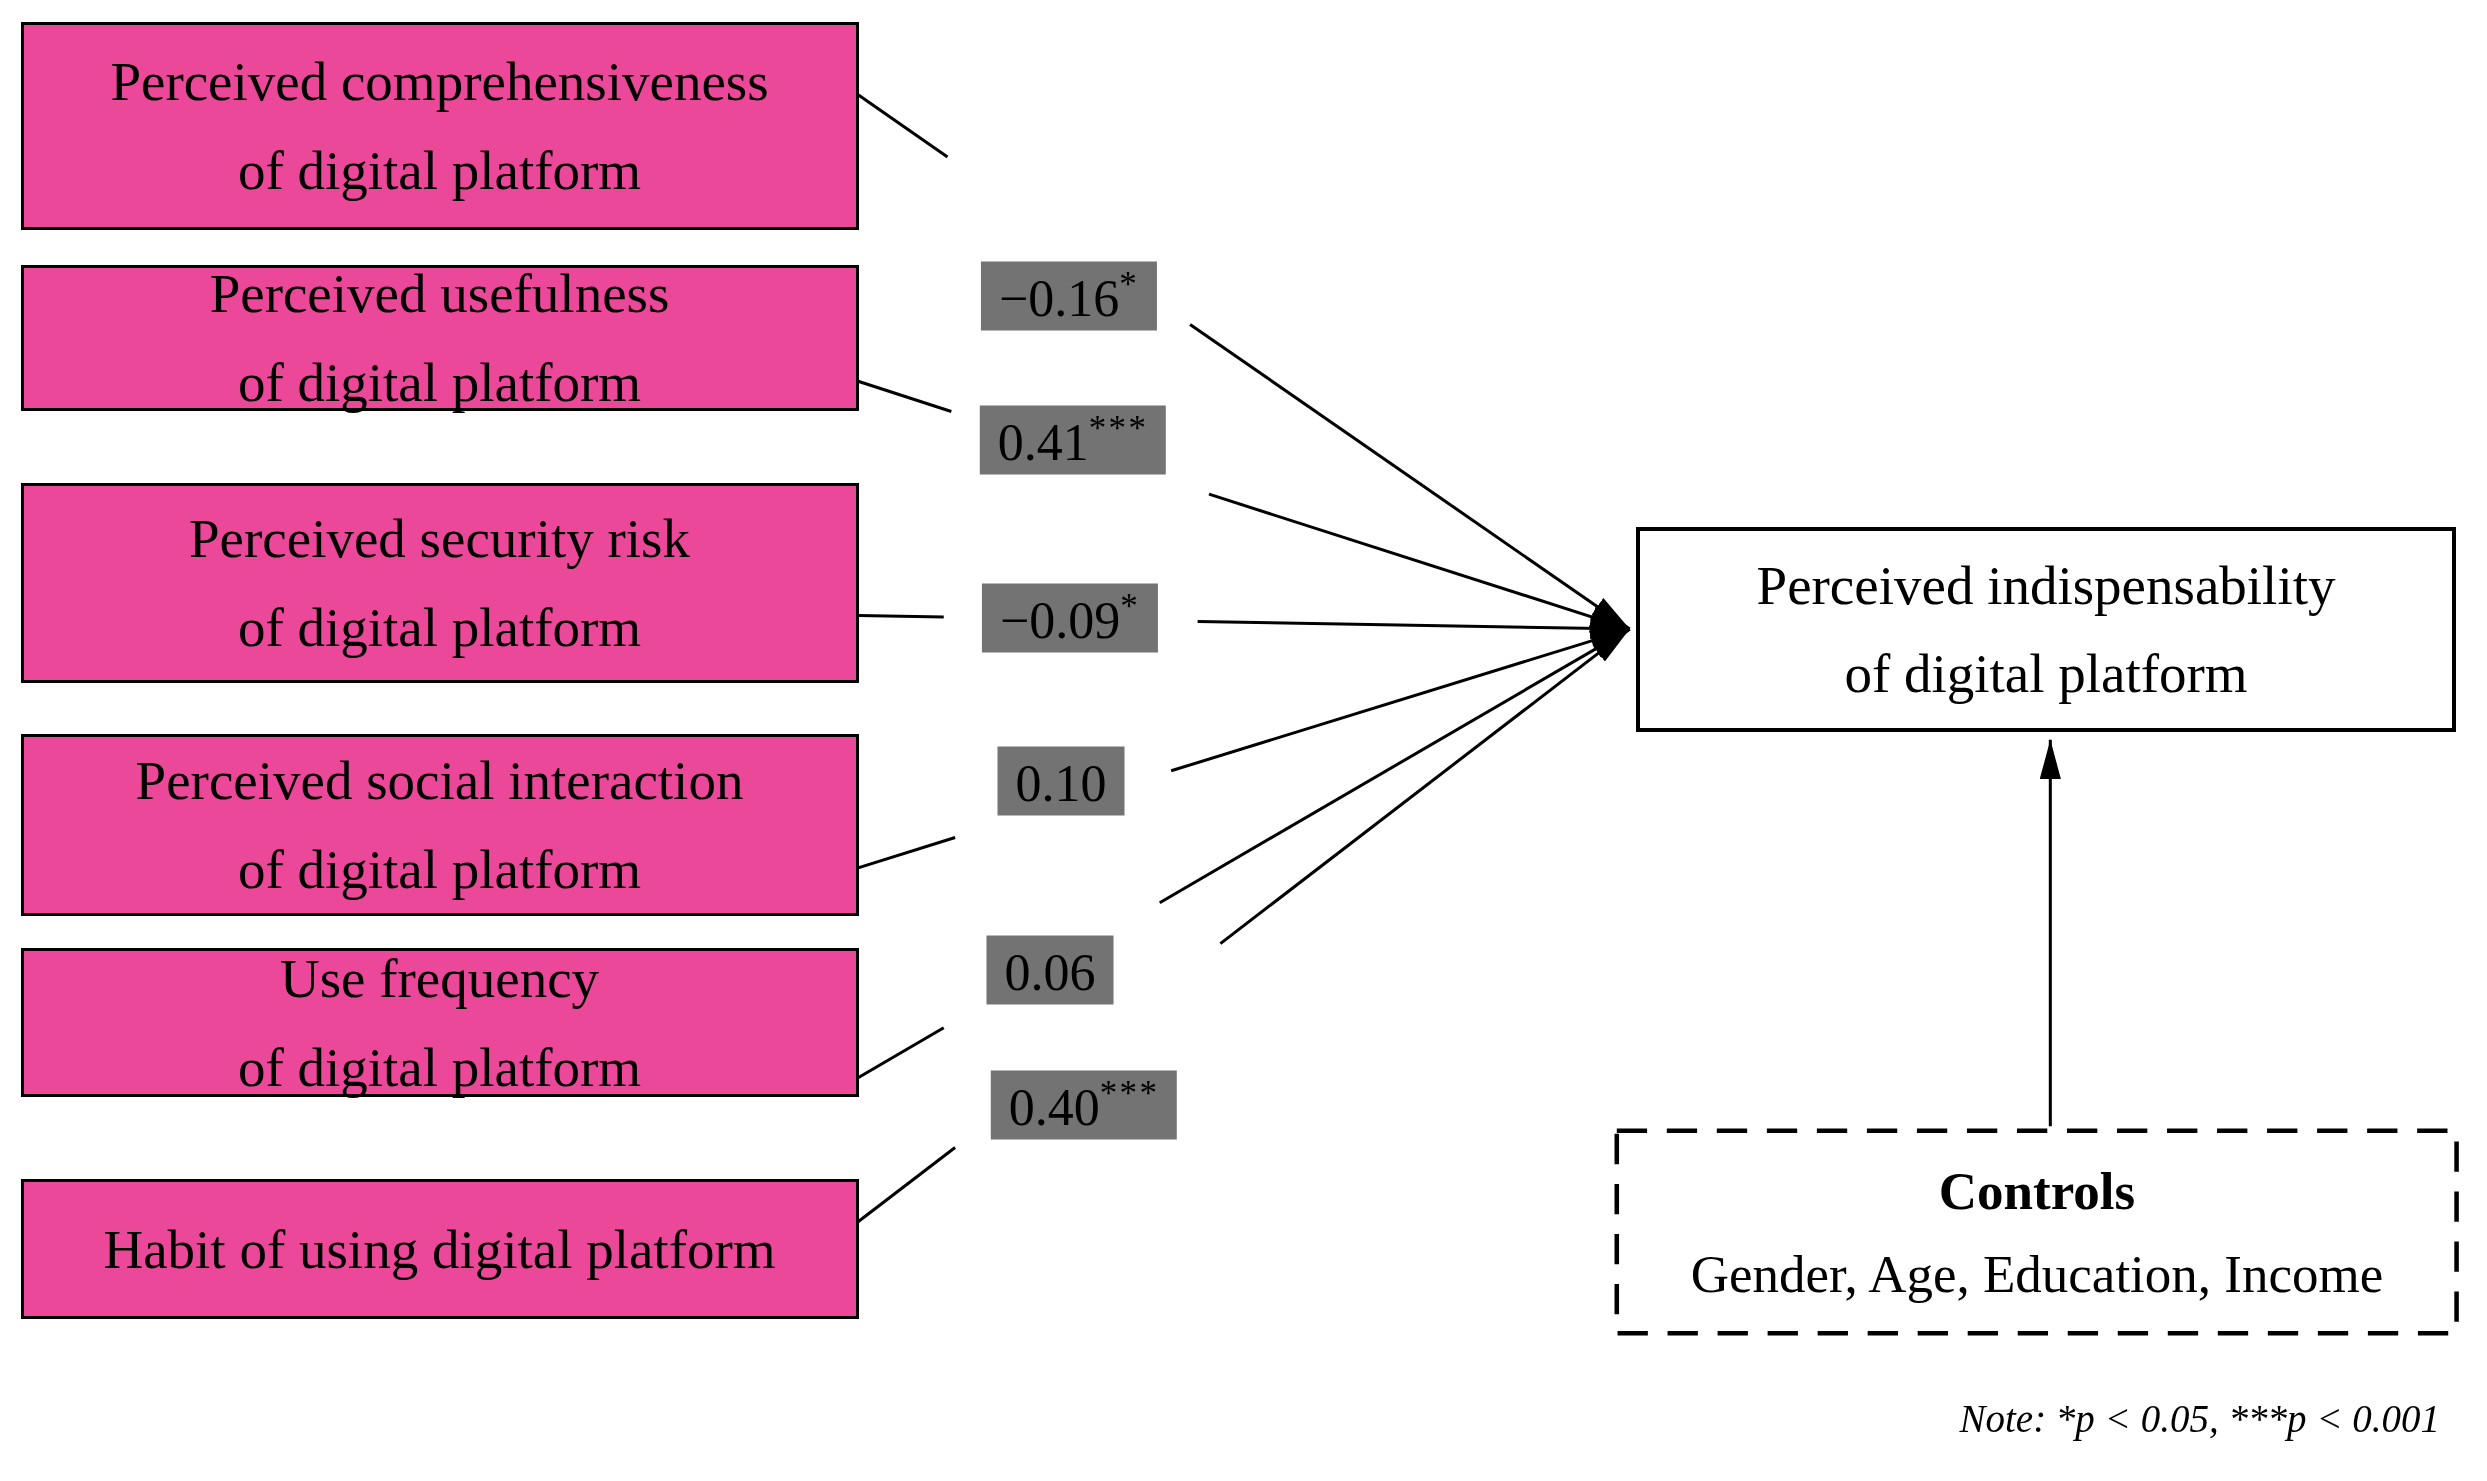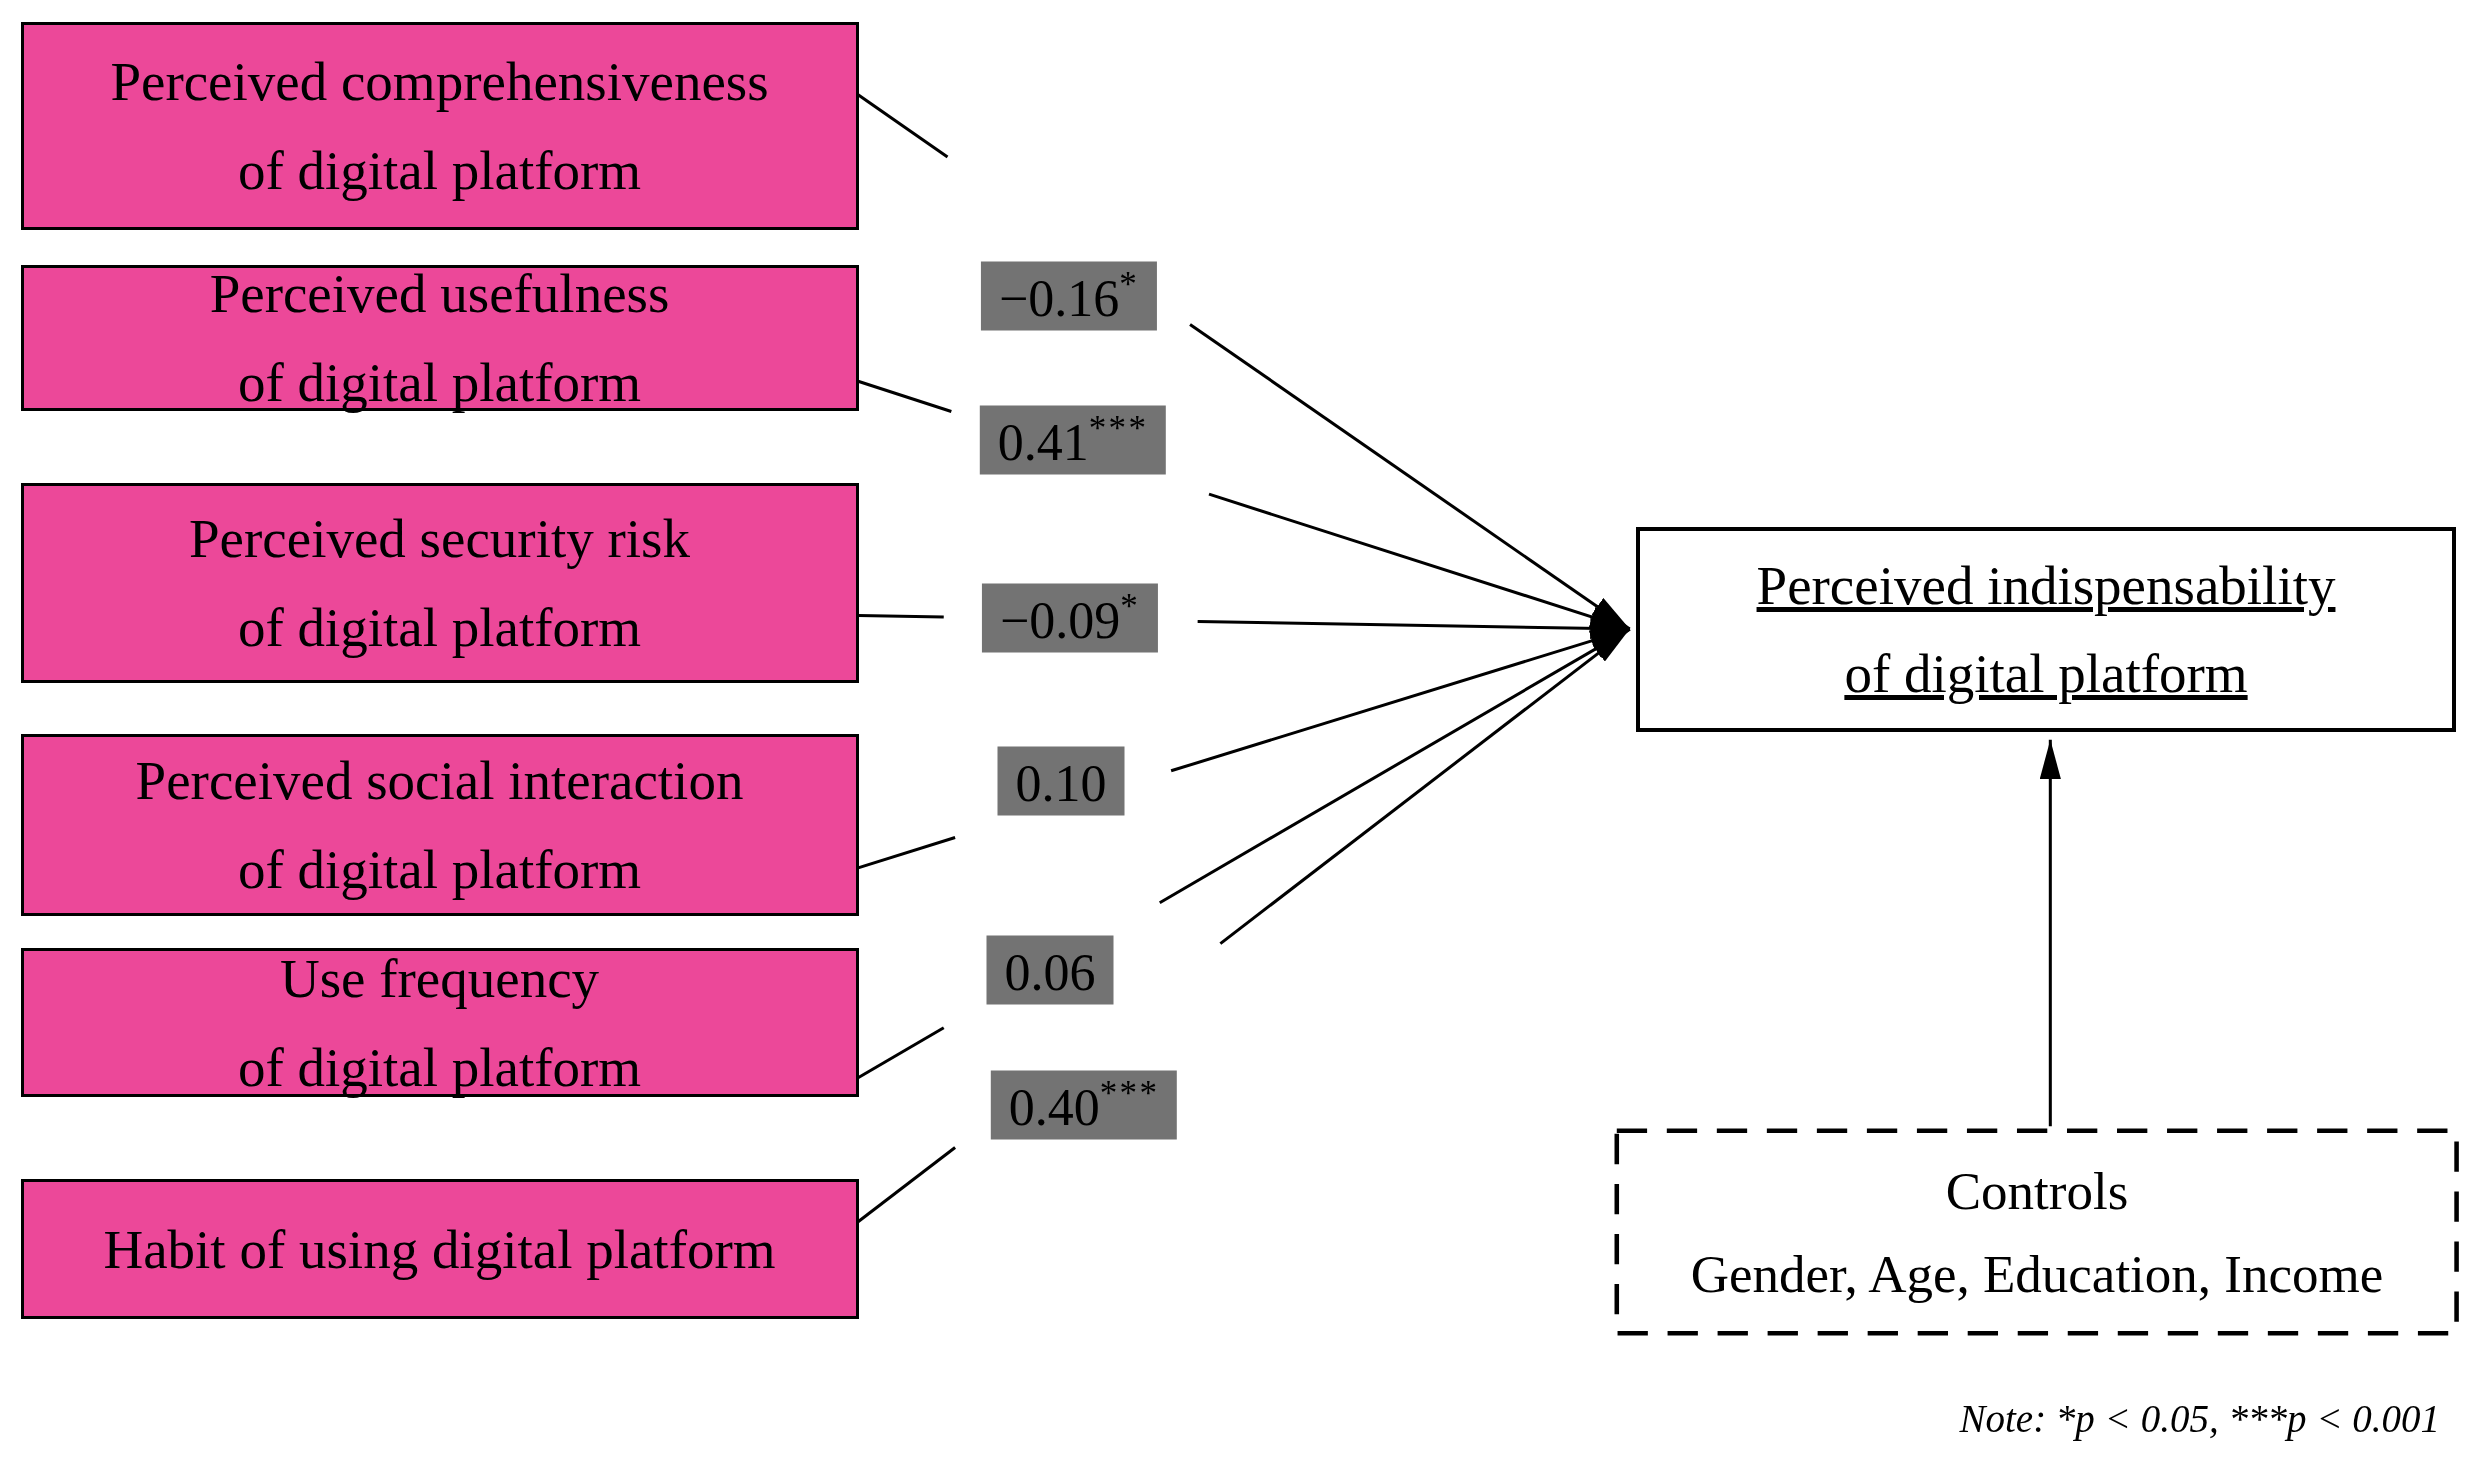--- a/index.html
+++ b/index.html
@@ -41,37 +41,36 @@
     box-sizing: border-box;
     background: #fff;
     display: flex;
     flex-direction: column;
     justify-content: center;
     align-items: center;
     text-align: center;
     font-size: 55px;
     line-height: 88px;
     white-space: nowrap;
-    text-decoration: underline;
   }
   .controls-box {
     position: absolute;
     left: 1615px; top: 1129px;
     width: 844px; height: 207px;
     box-sizing: border-box;
     display: flex;
     flex-direction: column;
     justify-content: center;
     align-items: center;
     text-align: center;
     font-size: 53px;
     line-height: 83px;
     white-space: nowrap;
   }
-  .controls-title { font-weight: normal; }
+  .controls-title { font-weight: bold; }
   .coef {
     position: absolute;
     transform: translate(-50%, -50%);
     background: #737373;
     padding: 3px 18px;
     font-size: 52px;
     white-space: nowrap;
   }
   .coef sup {
     font-size: 35px;

